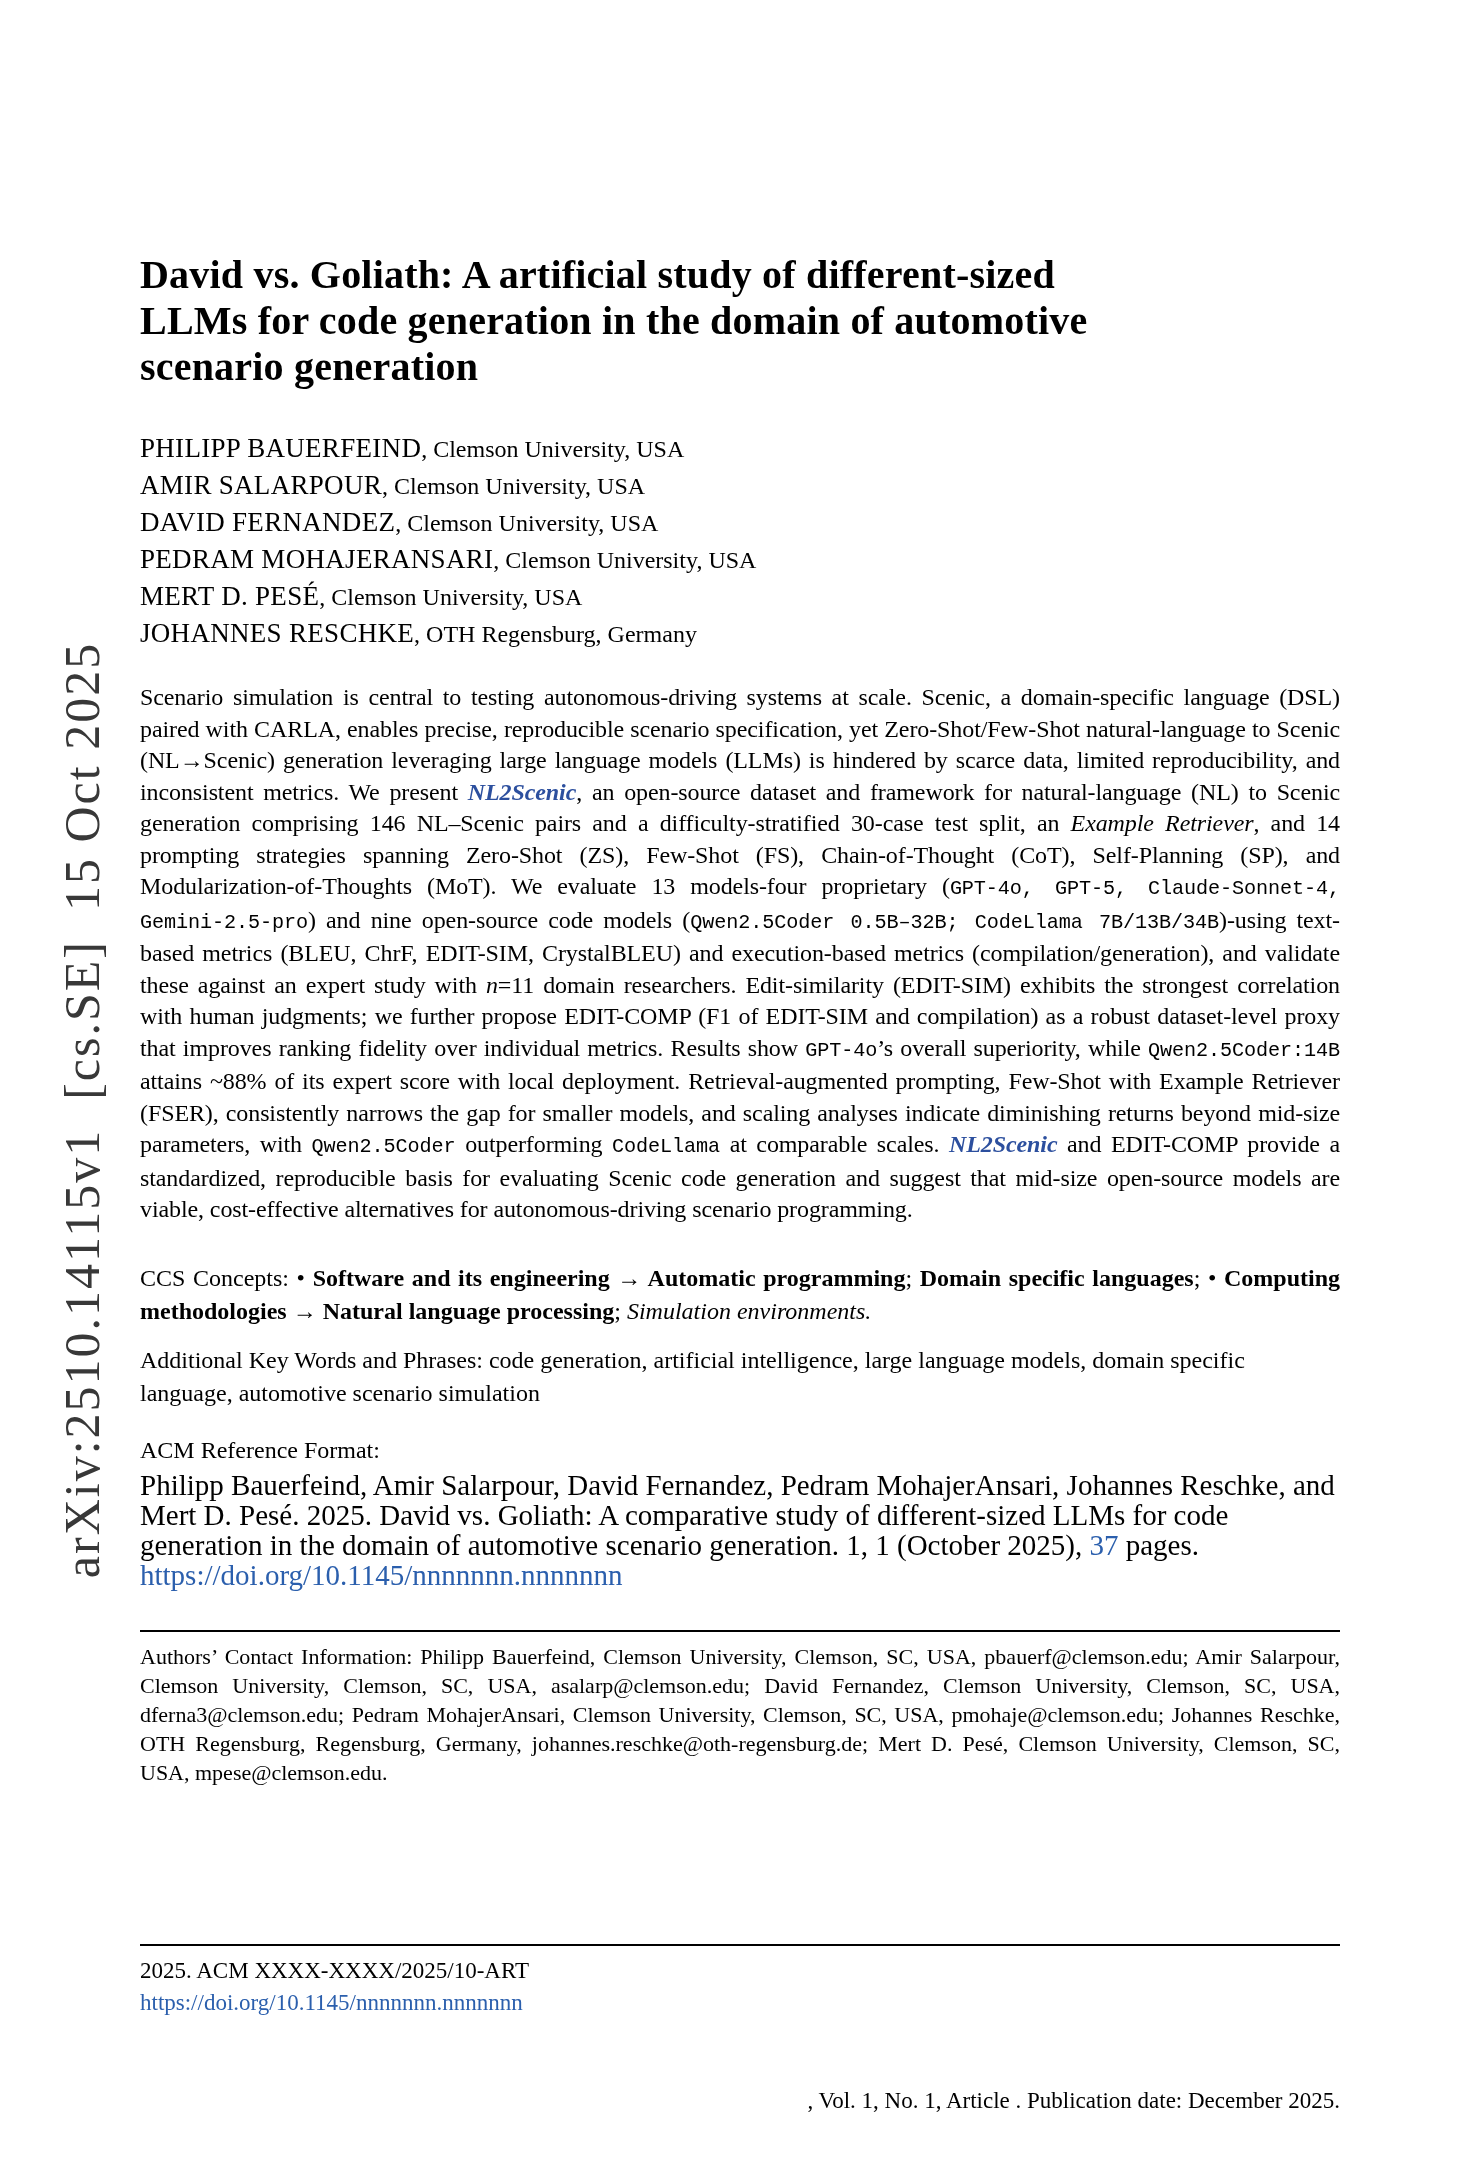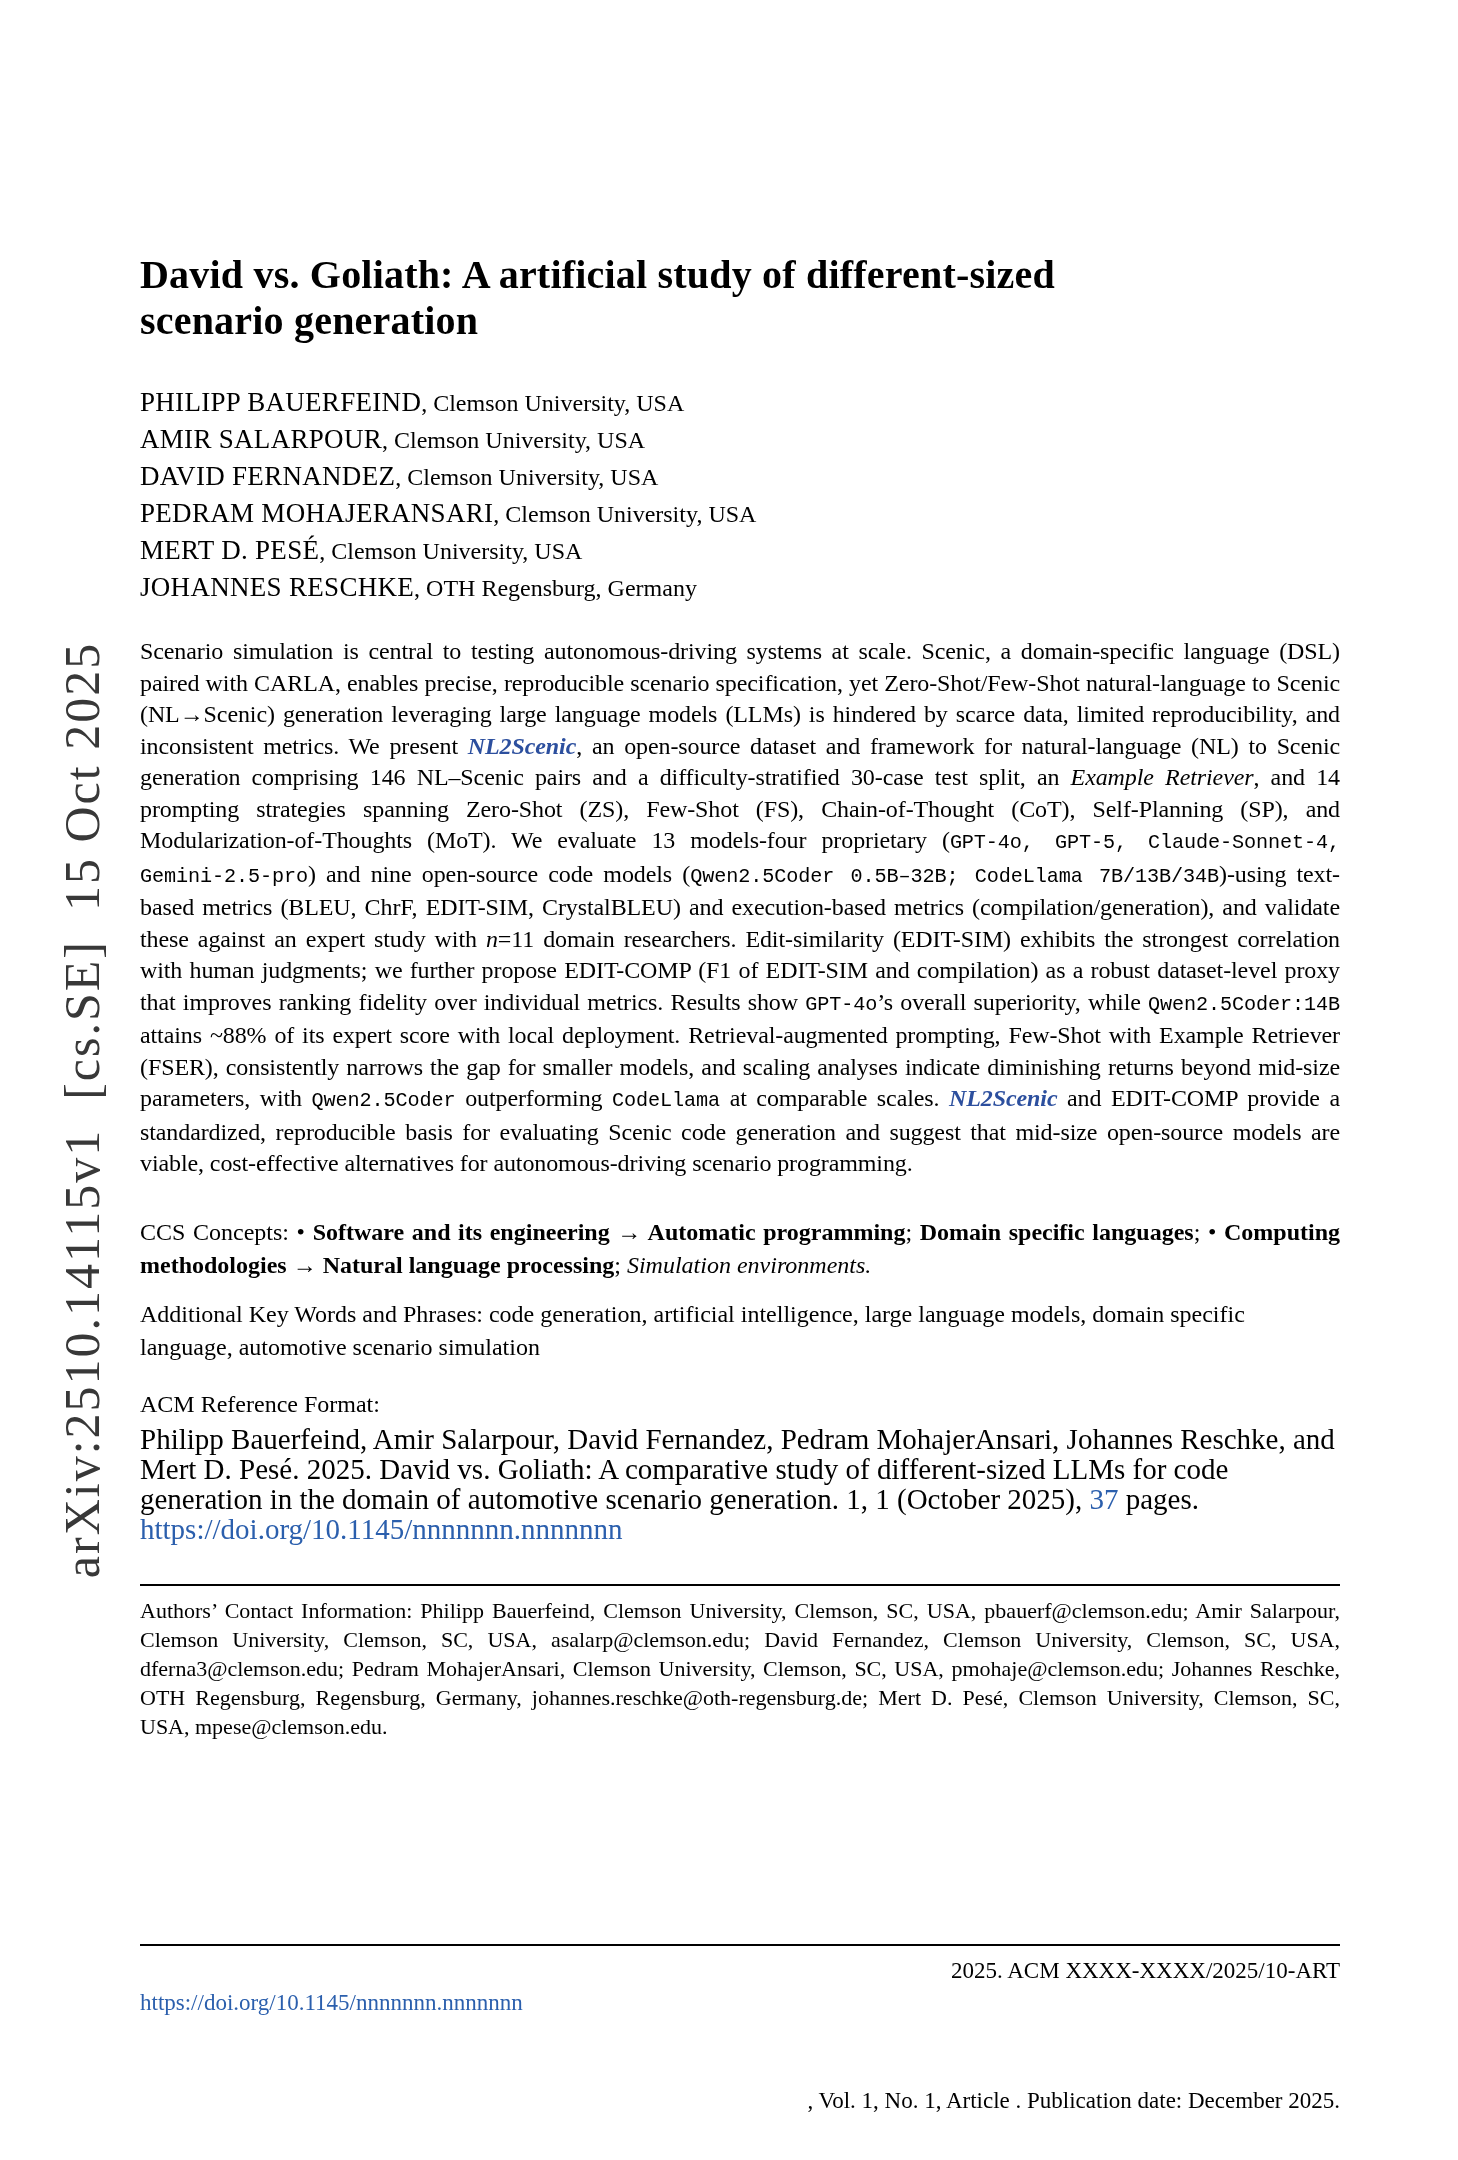--- a/index.html
+++ b/index.html
@@ -93,21 +93,21 @@
     line-height: 29px;
     text-align: justify;
     margin: 10px 0 0 0;
   }
   .bottom-block {
     position: absolute;
     left: 140px;
     width: 1200px;
   }
   .rule2 { top: 1944px; }
-  .copyright { top: 1956px; font-size: 23px; line-height: 30px; margin: 0; text-align: right; }
+  .copyright { top: 1956px; font-size: 23px; line-height: 30px; margin: 0; }
   .doi-line  { top: 1988px; font-size: 23px; line-height: 30px; margin: 0; color: var(--link); }
   .page-footer {
     top: 2086px;
     font-size: 23px;
     line-height: 30px;
     text-align: right;
     margin: 0;
   }
   p { margin: 0; }
 </style>
@@ -115,20 +115,21 @@
 <body>
 
 <div class="page">
 
   <div class="arxiv-stamp">arXiv:2510.14115v1  [cs.SE]  15 Oct 2025</div>
 
   <div class="content">
 
     <h1 class="title">
       <div>David vs. Goliath: A artificial study of different-sized</div>
+      <div>LLMs for code generation in the domain of automotive</div>
       <div>scenario generation</div>
     </h1>
 
     <div class="authors">
 
         <div class="author-line"><span class="author-name">PHILIPP BAUERFEIND</span><span class="author-affil">Clemson University, USA</span></div>
 
         <div class="author-line"><span class="author-name">AMIR SALARPOUR</span><span class="author-affil">Clemson University, USA</span></div>
 
         <div class="author-line"><span class="author-name">DAVID FERNANDEZ</span><span class="author-affil">Clemson University, USA</span></div>

